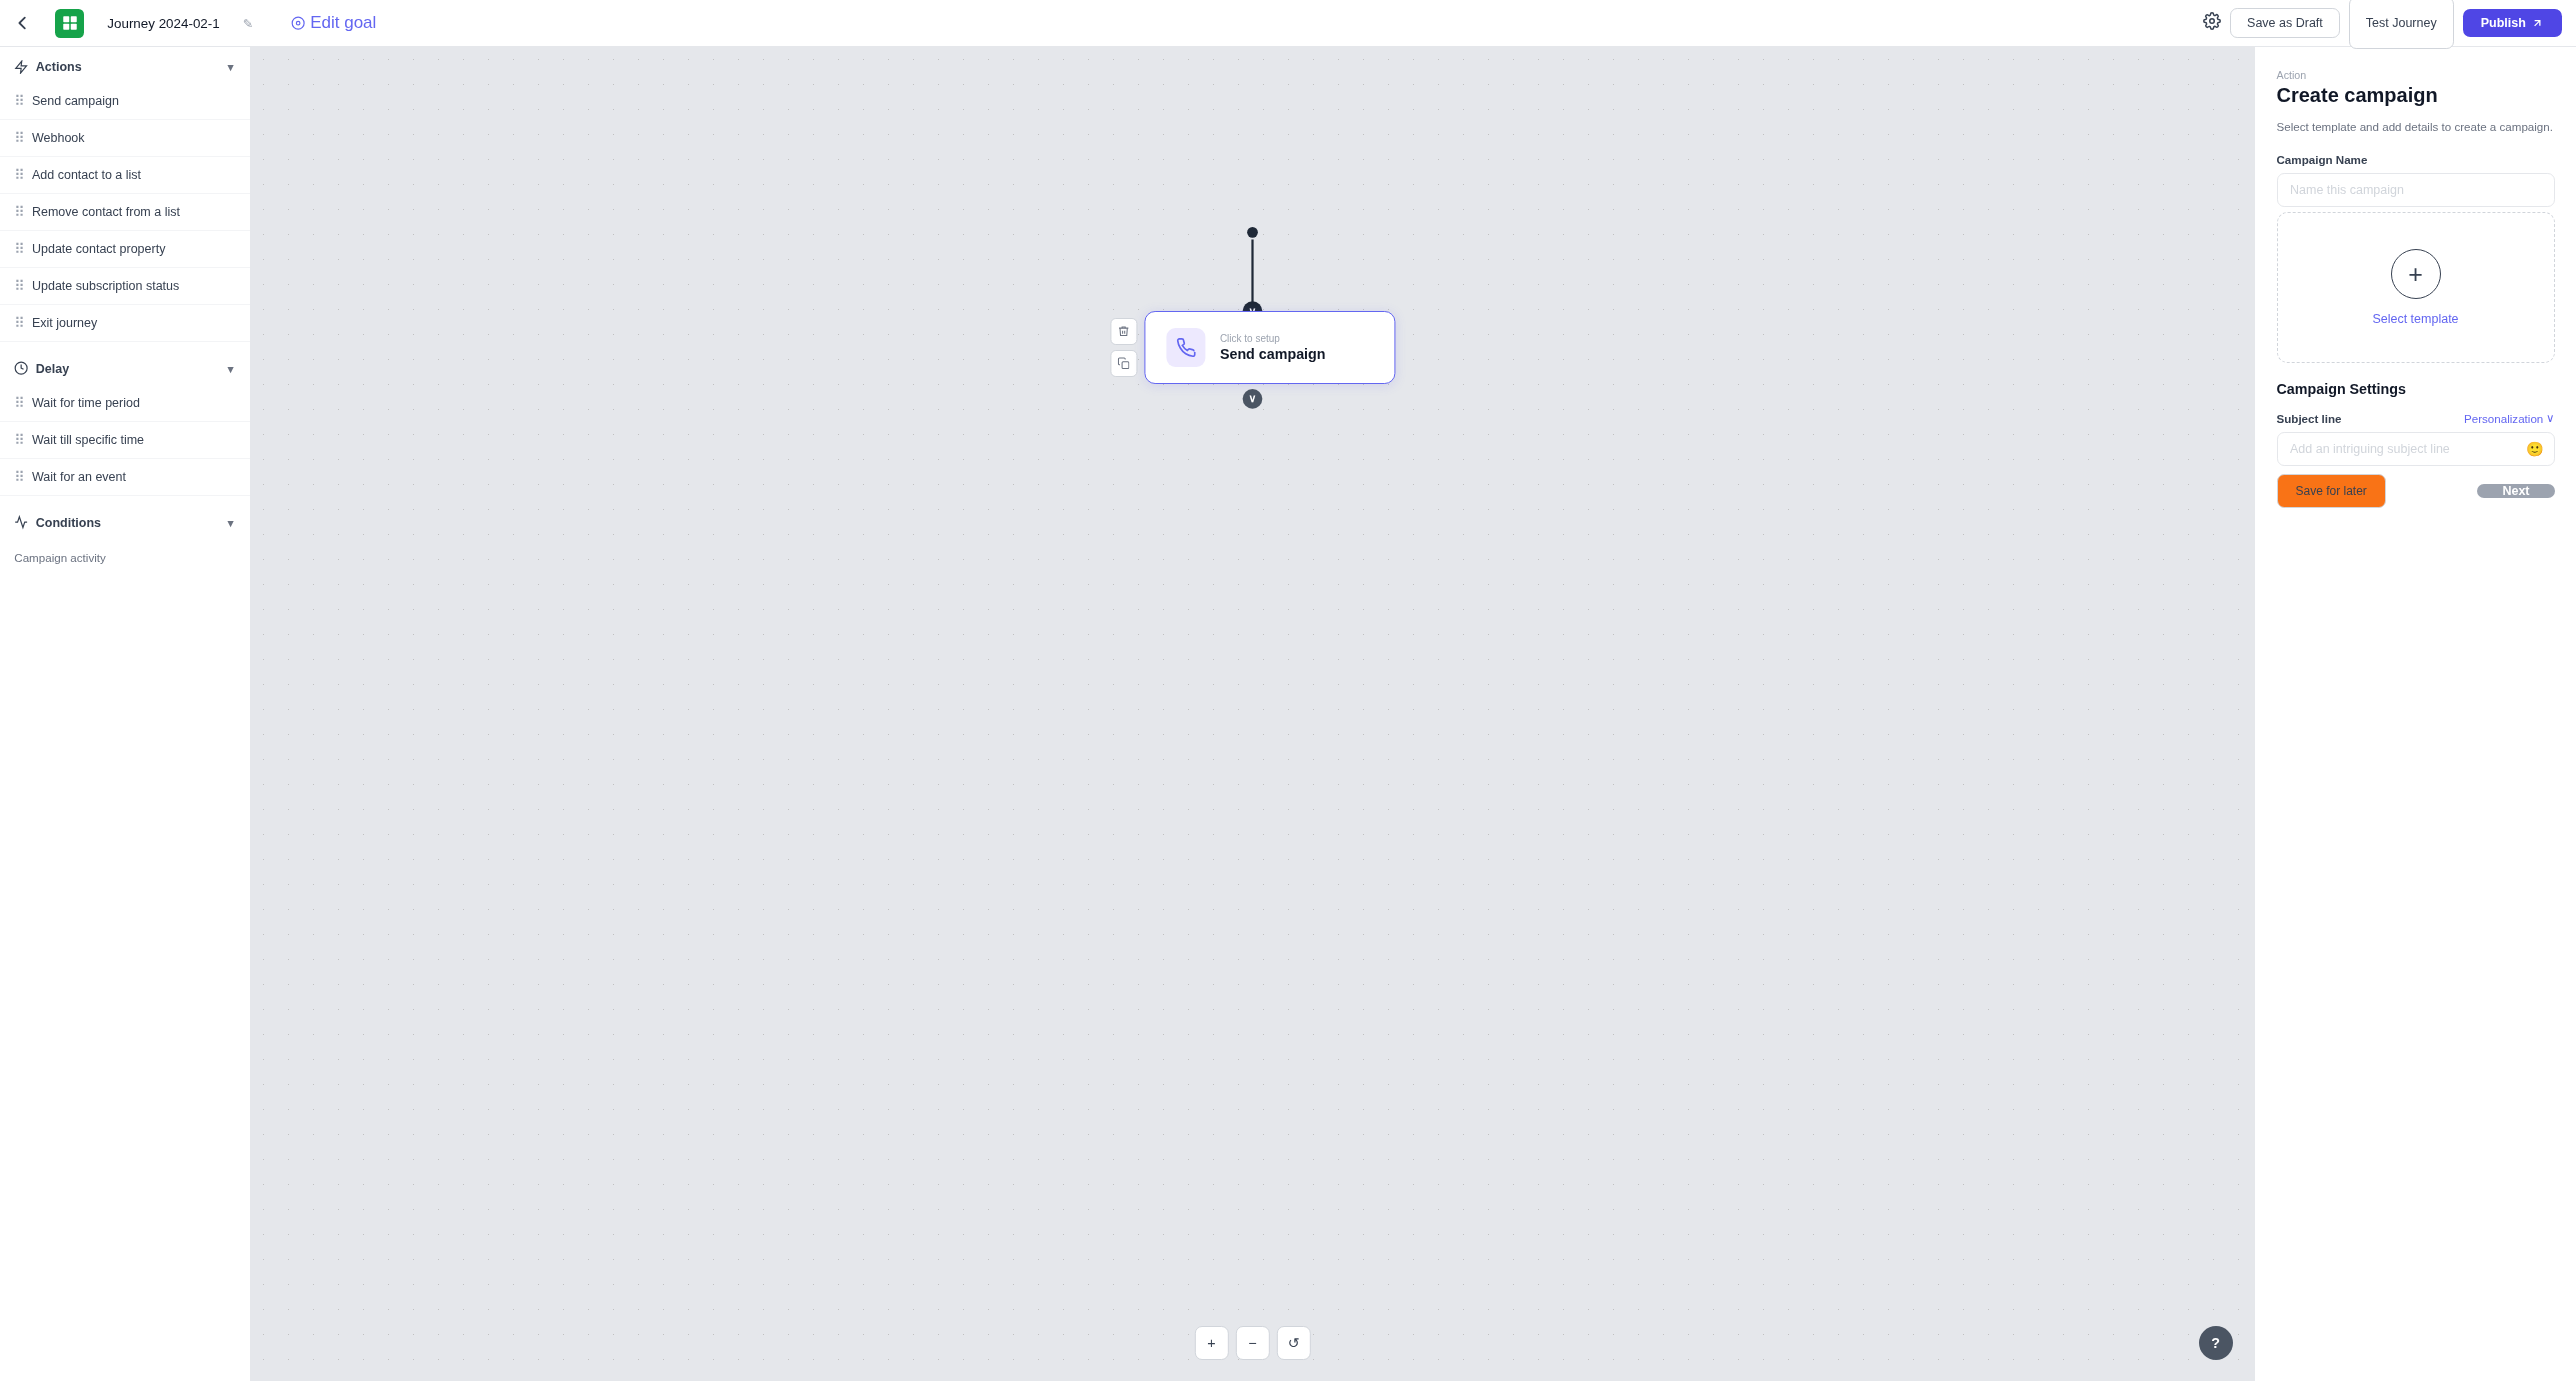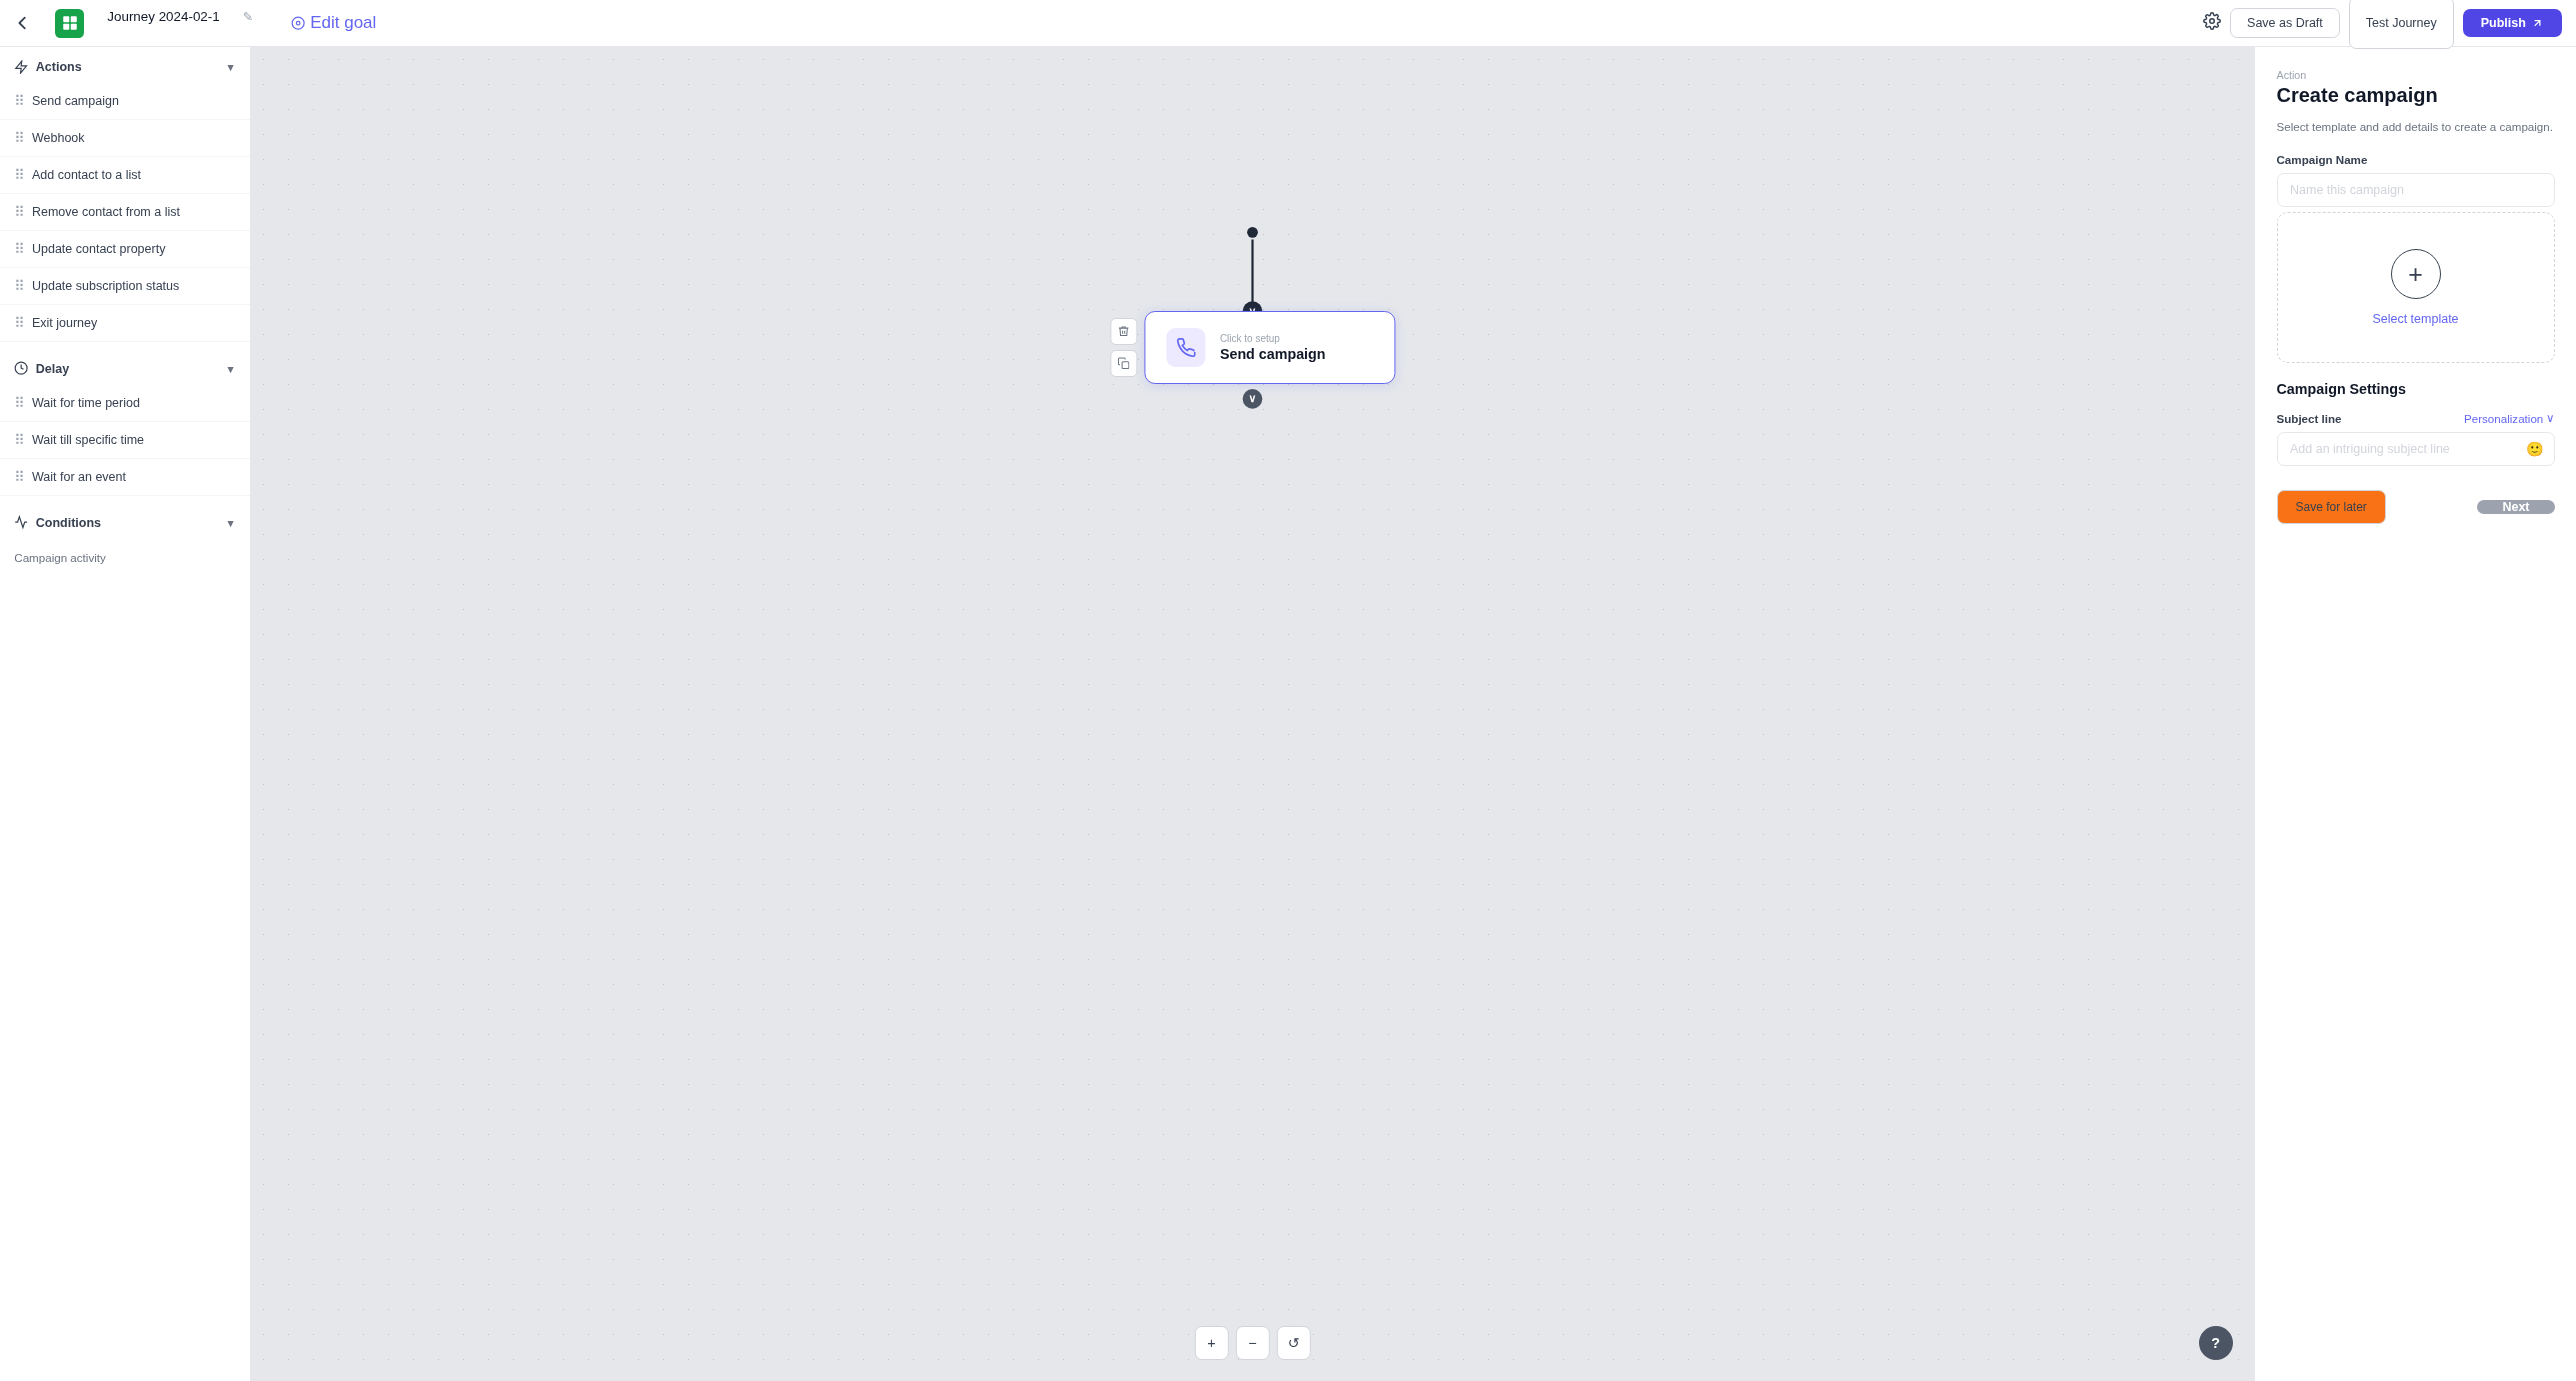--- a/index.html
+++ b/index.html
@@ -3,21 +3,21 @@
   <meta charset="utf-8">
   <style>
     * { box-sizing: border-box; margin: 0; padding: 0; }
     body { font-family: -apple-system, BlinkMacSystemFont, 'Segoe UI', sans-serif; display: flex; flex-direction: column; height: 100vh; overflow: hidden; background: #fff; }
 
     
     .topbar {
       display: flex; align-items: center; height: 47px; border-bottom: 0.9px solid #e5e7eb;
       padding: 0 14.3px; gap: 10.7px; flex-shrink: 0; z-index: 10; background: #fff;
     }
-    .topbar-left { display: flex; gap: 23px; flex: 1; }
+    .topbar-left { display: flex; align-items: center; gap: 23px; flex: 1; }
     .back-btn { background: none; border: none; cursor: pointer; font-size: 16px; color: #374151; display: flex; align-items: center; }
     .brand-icon { width: 29px; height: 29px; background: #16a34a; border-radius: 5.4px; display: flex; align-items: center; justify-content: center; }
     .brand-icon svg { width: 18px; height: 18px; fill: white; }
     .journey-title { font-size: 13.4px; font-weight: 500; color: #111827; }
     .edit-icon { color: #9ca3af; cursor: pointer; font-size: 12.5px; }
     .edit-goal-btn { display: flex; align-items: center; gap: 5.4px; color: #6366f1; font-size: 17px; font-weight: 500; background: none; border: none; cursor: pointer; margin-left: 14.3px; }
     .topbar-right { display: flex; align-items: center; gap: 9px; }
     .gear-btn { background: none; border: none; cursor: pointer; color: #374151; font-size: 16px; }
     .btn-outline { padding: 7.2px 16px; border: 0.9px solid #d1d5db; border-radius: 7.2px; background: #fff; font-size: 12.5px; color: #374151; cursor: pointer; font-weight: 500; }
     .btn-test { padding: 18px 16px; border: 0.9px solid #d1d5db; border-radius: 7.2px; background: #fff; font-size: 12.5px; color: #374151; cursor: pointer; font-weight: 500; }
@@ -83,21 +83,21 @@
       align-items: center; justify-content: center; padding: 36px 18px; cursor: pointer; margin-bottom: 18px;
     }
     .template-plus { width: 50px; height: 50px; border-radius: 50%; border: 1.8px solid #374151; display: flex; align-items: center; justify-content: center; font-size: 25px; color: #374151; margin-bottom: 12.5px; }
     .template-label { font-size: 12.5px; color: #6366f1; font-weight: 500; }
 
     .campaign-settings-title { font-size: 14.3px; font-weight: 700; color: #111827; margin-bottom: 14.3px; }
     .subject-line-row { display: flex; align-items: center; justify-content: space-between; margin-bottom: 7.2px; }
     .subject-line-label { font-size: 11.6px; font-weight: 600; color: #374151; }
     .personalization-btn { font-size: 11.6px; color: #6366f1; background: none; border: none; cursor: pointer; display: flex; align-items: center; gap: 2.7px; }
 
-    .subject-input-wrapper { position: relative; width: 100%; margin-bottom: 24px; }
+    .subject-input-wrapper { position: relative; width: 100%; margin-bottom: 8px; }
     .subject-input { width: 100%; padding: 9px 36px 9px 12.5px; border: 0.9px solid #e5e7eb; border-radius: 7.2px; font-size: 12.5px; color: #111827; outline: none; }
     .subject-input::placeholder { color: #d1d5db; }
     .emoji-btn { position: absolute; right: 10.7px; top: 50%; transform: translateY(-50%); background: none; border: none; cursor: pointer; font-size: 14.3px; }
 
     .panel-actions { display: flex; justify-content: space-between; align-items: center; gap: 9px; margin-top: 7.2px; }
     .save-later-btn { padding: 9px 18px; border: 0.9px solid #d1d5db; border-radius: 7.2px; background: #f97316; font-size: 12px; color: #374151; cursor: pointer; font-weight: 500; }
     .next-btn { padding: 0 25px; border-radius: 7.2px; background: #9ca3af; color: #fff; font-size: 12.5px; font-weight: 600; border: none; cursor: not-allowed; }
 
     
     .svg-connector { position: absolute; top: 0; left: 0; width: 100%; height: 100%; pointer-events: none; }

